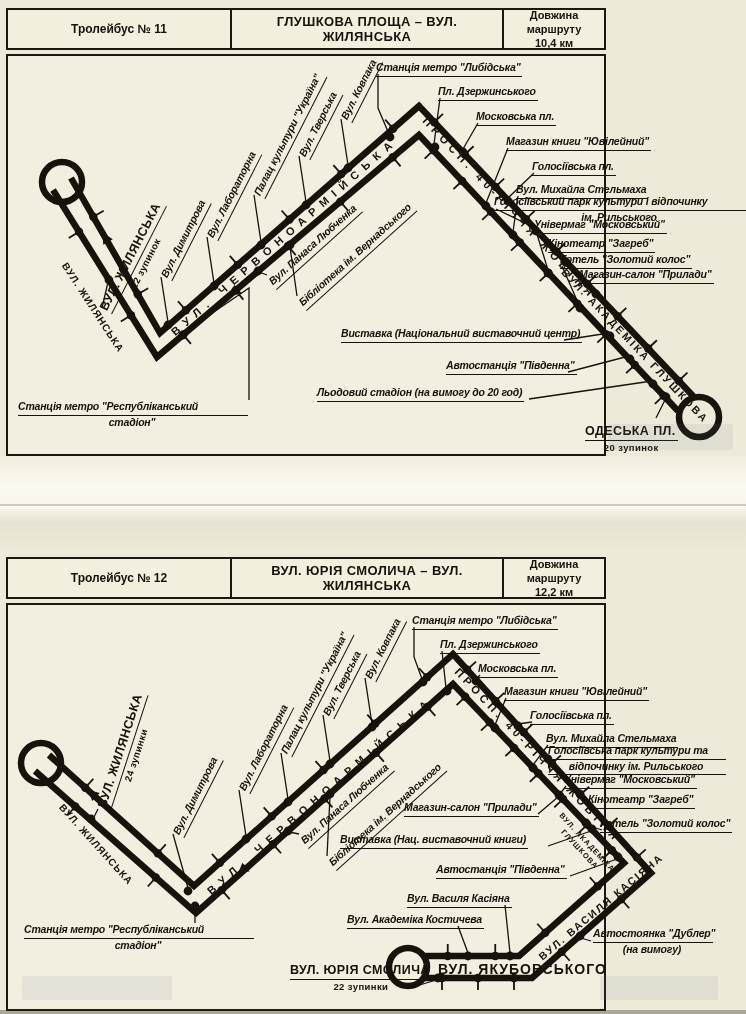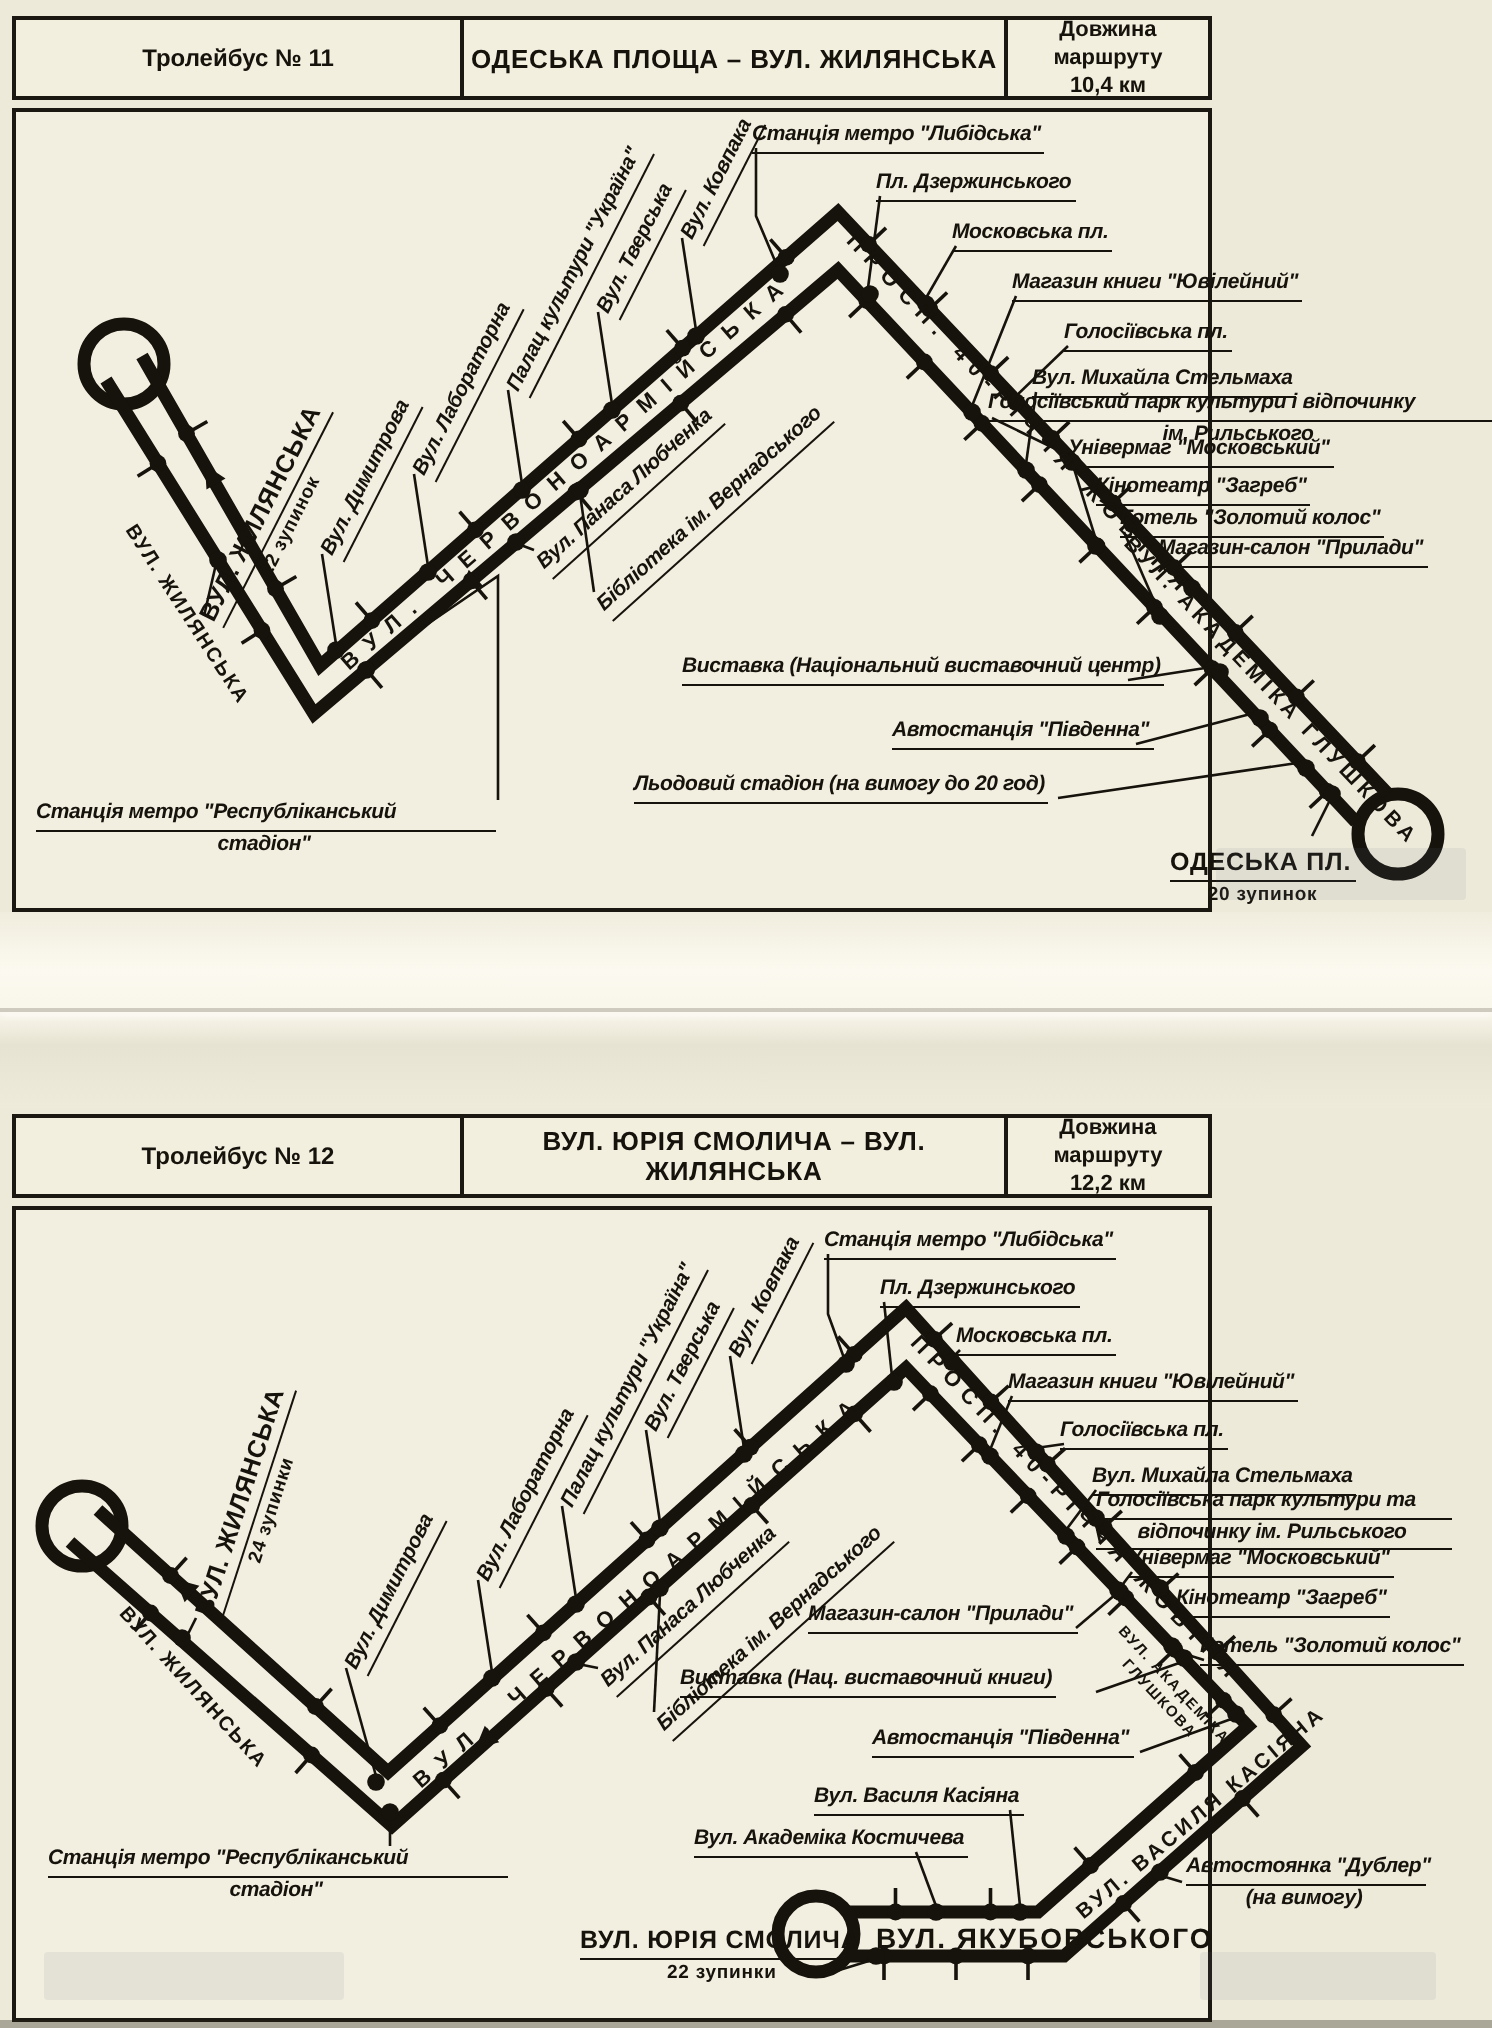--- a/index.html
+++ b/index.html
@@ -39,21 +39,21 @@
   .bottom-edge{position:absolute;left:0;top:1010px;width:746px;height:4px;background:rgba(45,40,28,.35);}
 </style>
 </head>
 <body>
 
 <div class="page">
 
   <div class="panel" style="top:8px">
     <div class="hdr">
       <div class="hbox hb-left">Тролейбус № 11</div>
-      <div class="hbox hb-mid">ОДЕСЬКА ПЛОЩА – ВУЛ. ЖИЛЯНСЬКА</div>
+      <div class="hbox hb-mid">ГЛУШКОВА ПЛОЩА – ВУЛ. ЖИЛЯНСЬКА</div>
       <div class="hbox hb-right">
         <div>Довжина маршруту</div>
         <div>10,4 км</div>
       </div>
     </div>
     <div class="mapbox mb0 canvas">
       <svg class="net" width="728" height="394" viewBox="0 0 728 394">
         <circle class="loop" cx="54" cy="126" r="20"></circle>
         <circle class="loop" cx="691" cy="361" r="20"></circle>
         <path class="rt" d="M63,122 L152,277 L411,50 L686,341"></path>

